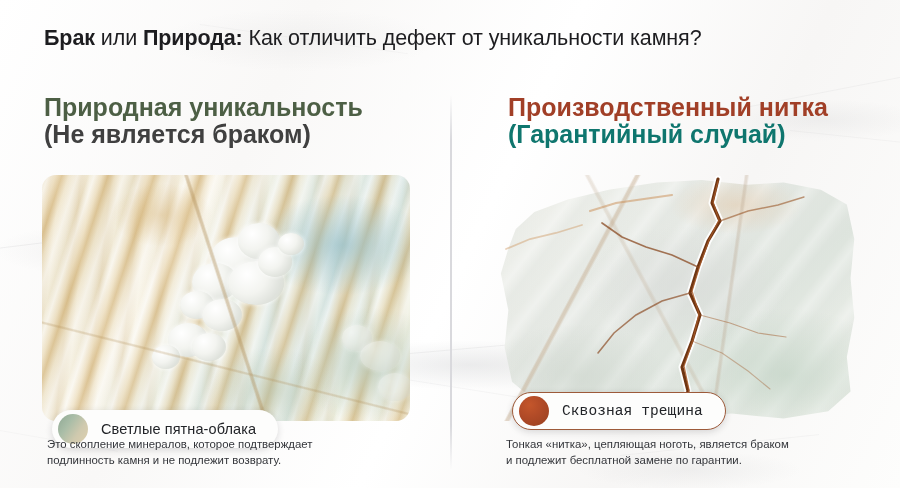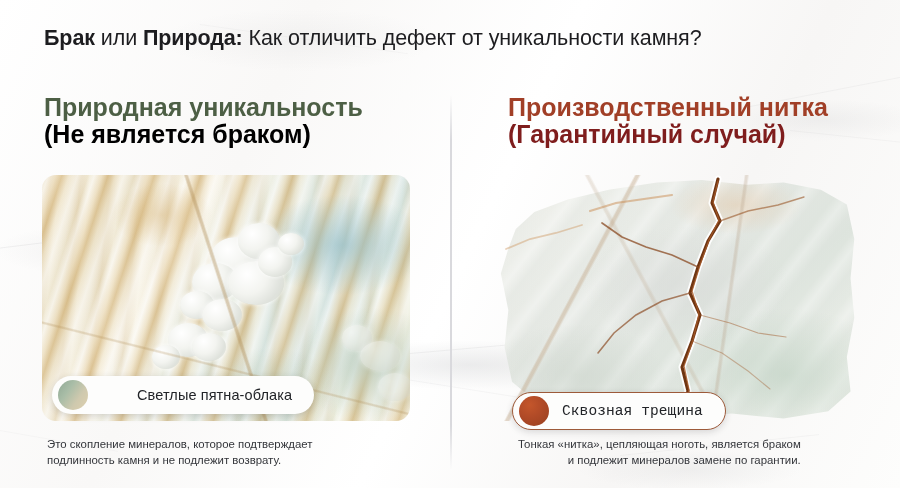--- a/index.html
+++ b/index.html
@@ -71,23 +71,23 @@
 
   .heading {
     font-size: 25px;
     line-height: 27px;
     font-weight: 700;
     white-space: nowrap;
   }
   .heading .l1 { display: block; }
   .heading .l2 { display: block; }
   .col-left  .heading .l1 { color: #4d5f45; }
-  .col-left  .heading .l2 { color: #000000; }
+  .col-left  .heading .l2 { color: #404040; }
   .col-right .heading .l1 { color: #a13f27; }
-  .col-right .heading .l2 { color: #7f1d1d; }
+  .col-right .heading .l2 { color: #0f766e; }
 
   
   .card {
     position: absolute;
     overflow: hidden;
   }
 
   
   .card-left {
     left: 42px;
@@ -178,21 +178,21 @@
   .badge {
     position: absolute;
     display: flex;
     align-items: center;
     background: #fdfdfc;
     border-radius: 999px;
     height: 38px;
     padding: 0 22px 0 6px;
     box-shadow: 0 2px 7px rgba(40,40,45,.16);
   }
-  .badge-left  { left: 52px;  top: 376px; gap: 36px; }
+  .badge-left  { left: 52px;  top: 410px; }
   .badge-right { left: 512px; top: 392px; border: 1.5px solid #9d5a3a; font-family: Liberation Mono, monospace; }
   .swatch {
     width: 30px; height: 30px;
     border-radius: 50%;
     flex: 0 0 30px;
     margin-right: 13px;
   }
   .swatch-left {
     background: linear-gradient(125deg, #8fa894 0%, #a9bda7 34%, #cfc9ae 66%, #ded0ae 100%);
   }
@@ -208,21 +208,21 @@
 
   
   .caption {
     position: absolute;
     font-size: 11.4px;
     line-height: 15.5px;
     color: #33353a;
     white-space: nowrap;
   }
   .caption-left  { left: 47px;  top: 437px; }
-  .caption-right { left: 518px; top: 437px; text-align: right; }
+  .caption-right { left: 506px; top: 437px; }
   .caption span { display: block; }
 </style>
 </head>
 <body>
 
 <div class="page">
   <div class="vein" style="left:-20px;  top:250px; width:230px; height:1.2px; transform:rotate(-7deg);  opacity:.5;"></div>
   <div class="vein" style="left:60px;   top:268px; width:150px; height:1px;   transform:rotate(12deg);  opacity:.35;"></div>
   <div class="vein" style="left:330px;  top:360px; width:260px; height:1.2px; transform:rotate(-5deg);  opacity:.45;"></div>
   <div class="vein" style="left:400px;  top:378px; width:170px; height:1px;   transform:rotate(9deg);   opacity:.3;"></div>
@@ -300,14 +300,14 @@
   </svg>
 </div>
 
 <div class="badge badge-right">
   <span class="swatch swatch-right"></span>
   <span class="badge-text">Сквозная трещина</span>
 </div>
 
 <div class="caption caption-right">
   <span>Тонкая «нитка», цепляющая ноготь, является браком</span>
-  <span>и подлежит минералов замене по гарантии.</span>
+  <span>и подлежит бесплатной замене по гарантии.</span>
 </div>
 
 </body></html>

